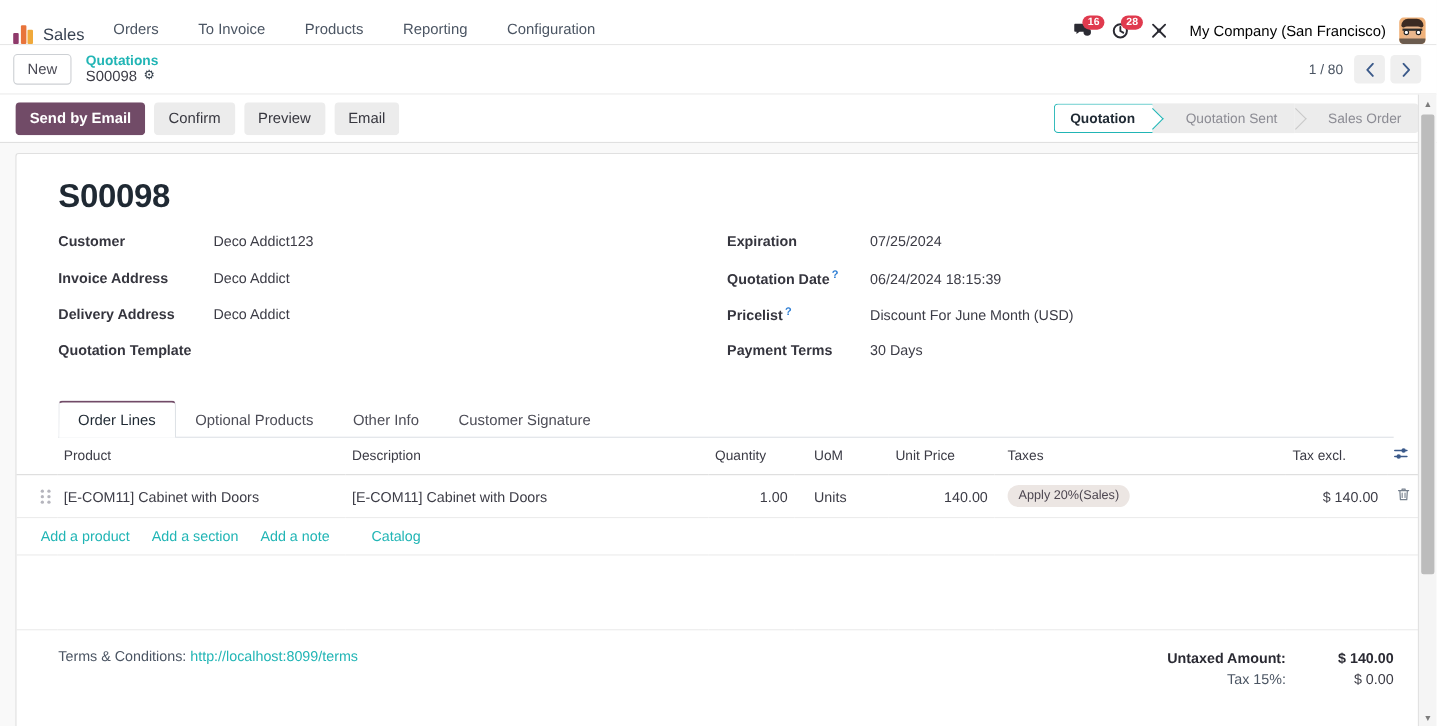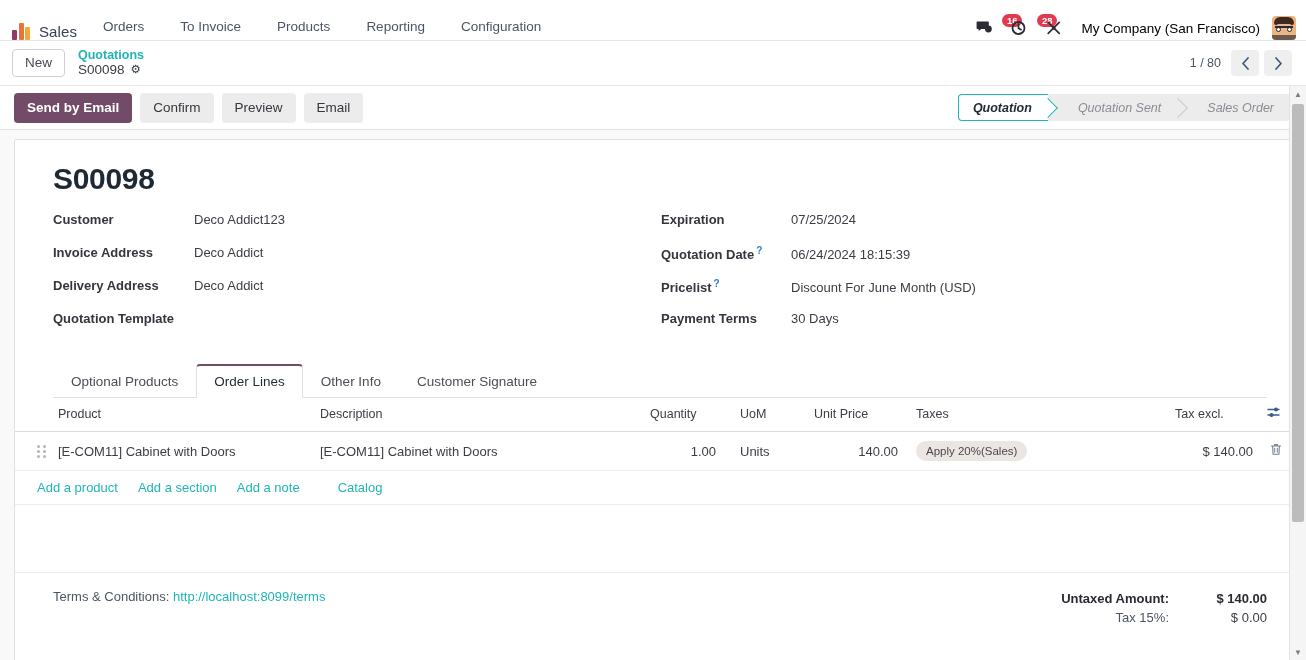--- a/index.html
+++ b/index.html
@@ -27,21 +27,21 @@
   .lb3 { height: 13px; background: #f0a93b; }
   .brand-name { font-size: 15px; color: #374151; font-weight: 400; letter-spacing: .1px; }
   .nav-items { display: flex; align-items: center; gap: 12px; }
   .nav-item {
     font-size: 13.5px; color: #4b5563; padding: 6px 12px; cursor: pointer;
     border-radius: 3px; white-space: nowrap;
   }
   .nav-right { margin-left: auto; display: flex; align-items: center; gap: 4px; }
   .icon-btn { position: relative; padding: 4px 7px; cursor: pointer; display: flex; align-items: center; }
   .badge {
-    position: absolute; top: -2px; left: 33px;
+    position: absolute; top: -2px; left: 15px;
     background: #e03a4e; color: #fff; font-size: 9.5px; font-weight: 600;
     border-radius: 9px; padding: 1px 4.5px; line-height: 11px; min-width: 17px; text-align: center;
   }
   .company-name { font-size: 13.5px; color: #000000; padding: 0 8px; cursor: pointer; }
   .avatar {
     width: 24px; height: 24px; border-radius: 4px; overflow: hidden;
     background: #f0b27a; cursor: pointer; position: relative; flex: 0 0 auto;
   }
   .avatar .hair { position: absolute; top: 1px; left: 2px; right: 2px; height: 8px; background: #3b2a22; border-radius: 6px 6px 2px 2px; }
   .avatar .face { position: absolute; top: 8px; left: 4px; right: 4px; bottom: 0px; background: #e9b68c; border-radius: 3px; }
@@ -80,21 +80,21 @@
   .btn {
     font-size: 13.5px; border-radius: 4px; cursor: pointer; border: 1px solid transparent;
     padding: 6px 12px; line-height: 16px; white-space: nowrap;
   }
   .btn-primary { background: #714b67; color: #fff; font-weight: 600; }
   .btn-secondary { background: #ececec; color: #37373f; margin-left: 8px; }
 
   .statusbar { margin-left: auto; display: flex; align-items: stretch; height: 27px; }
   .st {
     position: relative; display: flex; align-items: center; font-size: 12.5px;
-    background: #ececec; color: #8c8c94; padding: 0 16px 0 30px; cursor: pointer; font-style: italic;
+    background: #ececec; color: #8c8c94; padding: 0 16px 0 30px; cursor: pointer;
   }
   .st:first-child { border-radius: 4px 0 0 4px; padding-left: 14px; }
   .st:last-child { border-radius: 0 4px 4px 0; padding-right: 16px; }
   .st:after {
     content: ""; position: absolute; right: -8px; top: 50%; width: 13px; height: 13px;
     transform: translateY(-50%) rotate(45deg);
     border-top: 1.5px solid #c9c9c9; border-right: 1.5px solid #c9c9c9;
     background: transparent; z-index: 2;
   }
   .st:last-child:after { display: none; }
@@ -335,22 +335,22 @@
             <div class="f-val">Discount For June Month (USD)</div>
           </div>
           <div class="f-row">
             <div class="f-label"><span>Payment Terms</span></div>
             <div class="f-val">30 Days</div>
           </div>
         </div>
       </div>
 
       <div class="tabs">
+        <div class="tab active">Order Lines</div>
         <div class="tab">Optional Products</div>
-        <div class="tab active">Order Lines</div>
         <div class="tab">Other Info</div>
         <div class="tab">Customer Signature</div>
       </div>
 
       <div class="lines">
         <table class="olines">
           <thead>
             <tr>
               <th class="c-handle"></th>
               <th class="c-product">Product</th>

